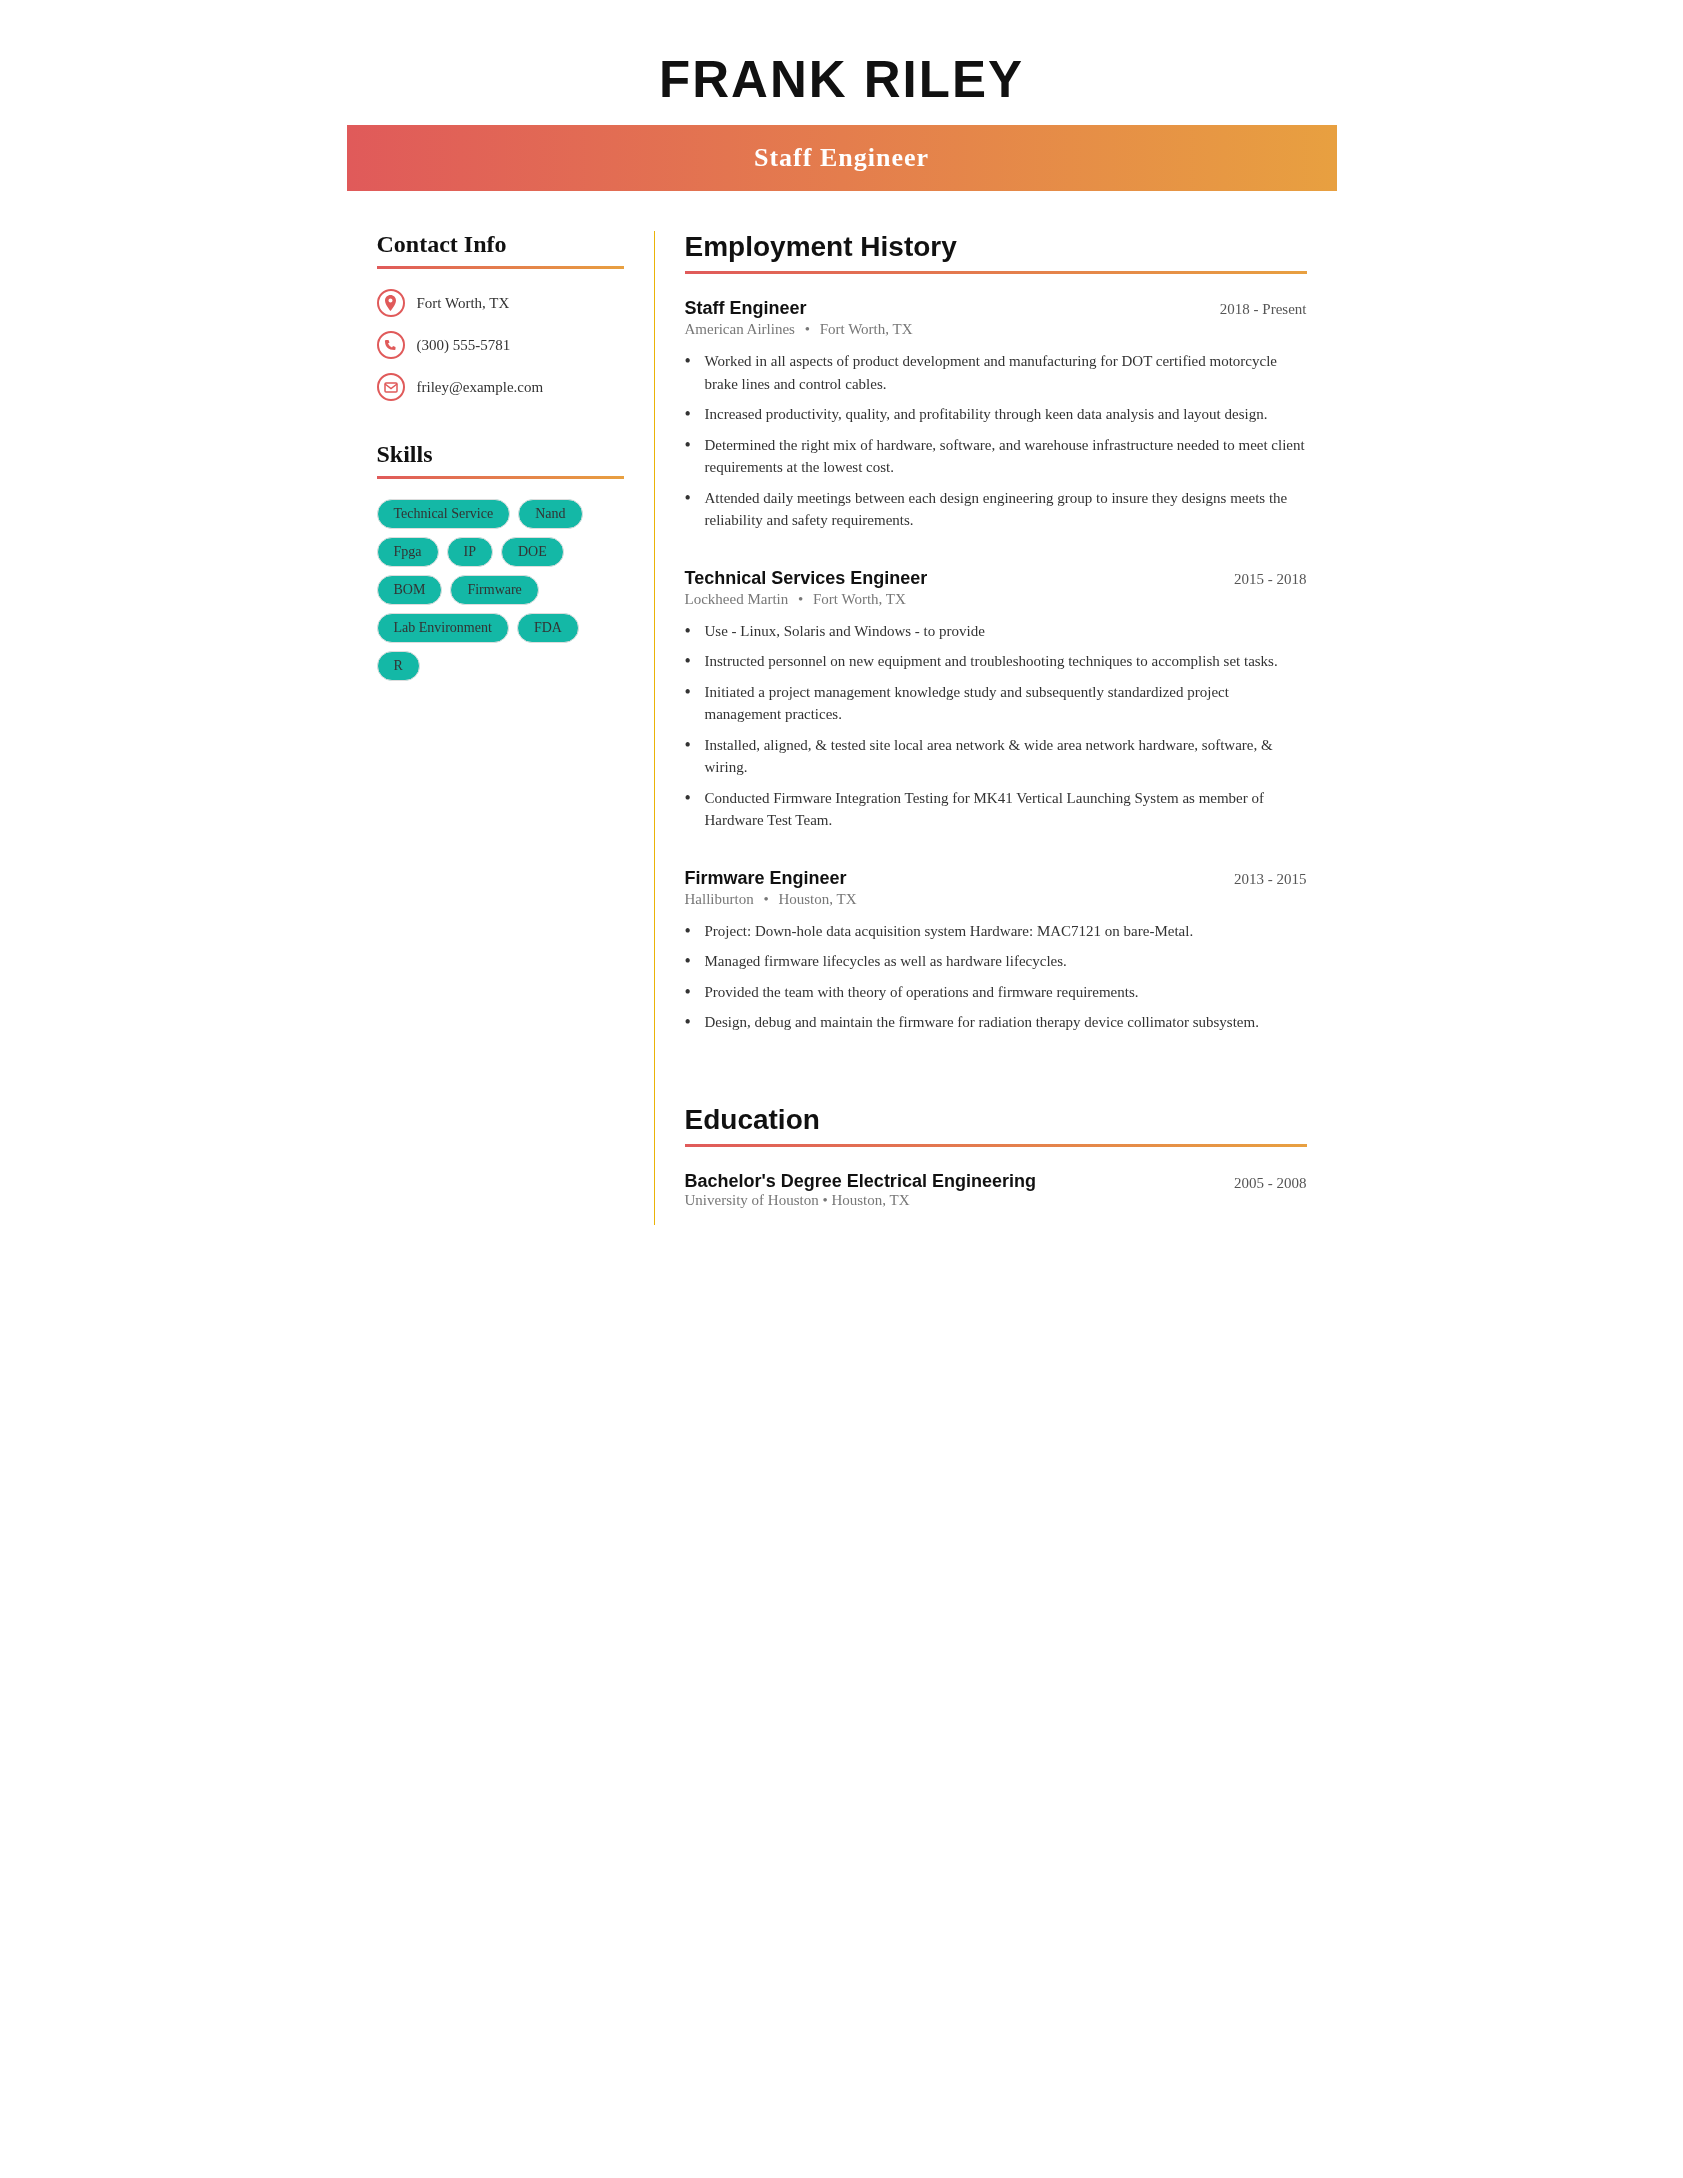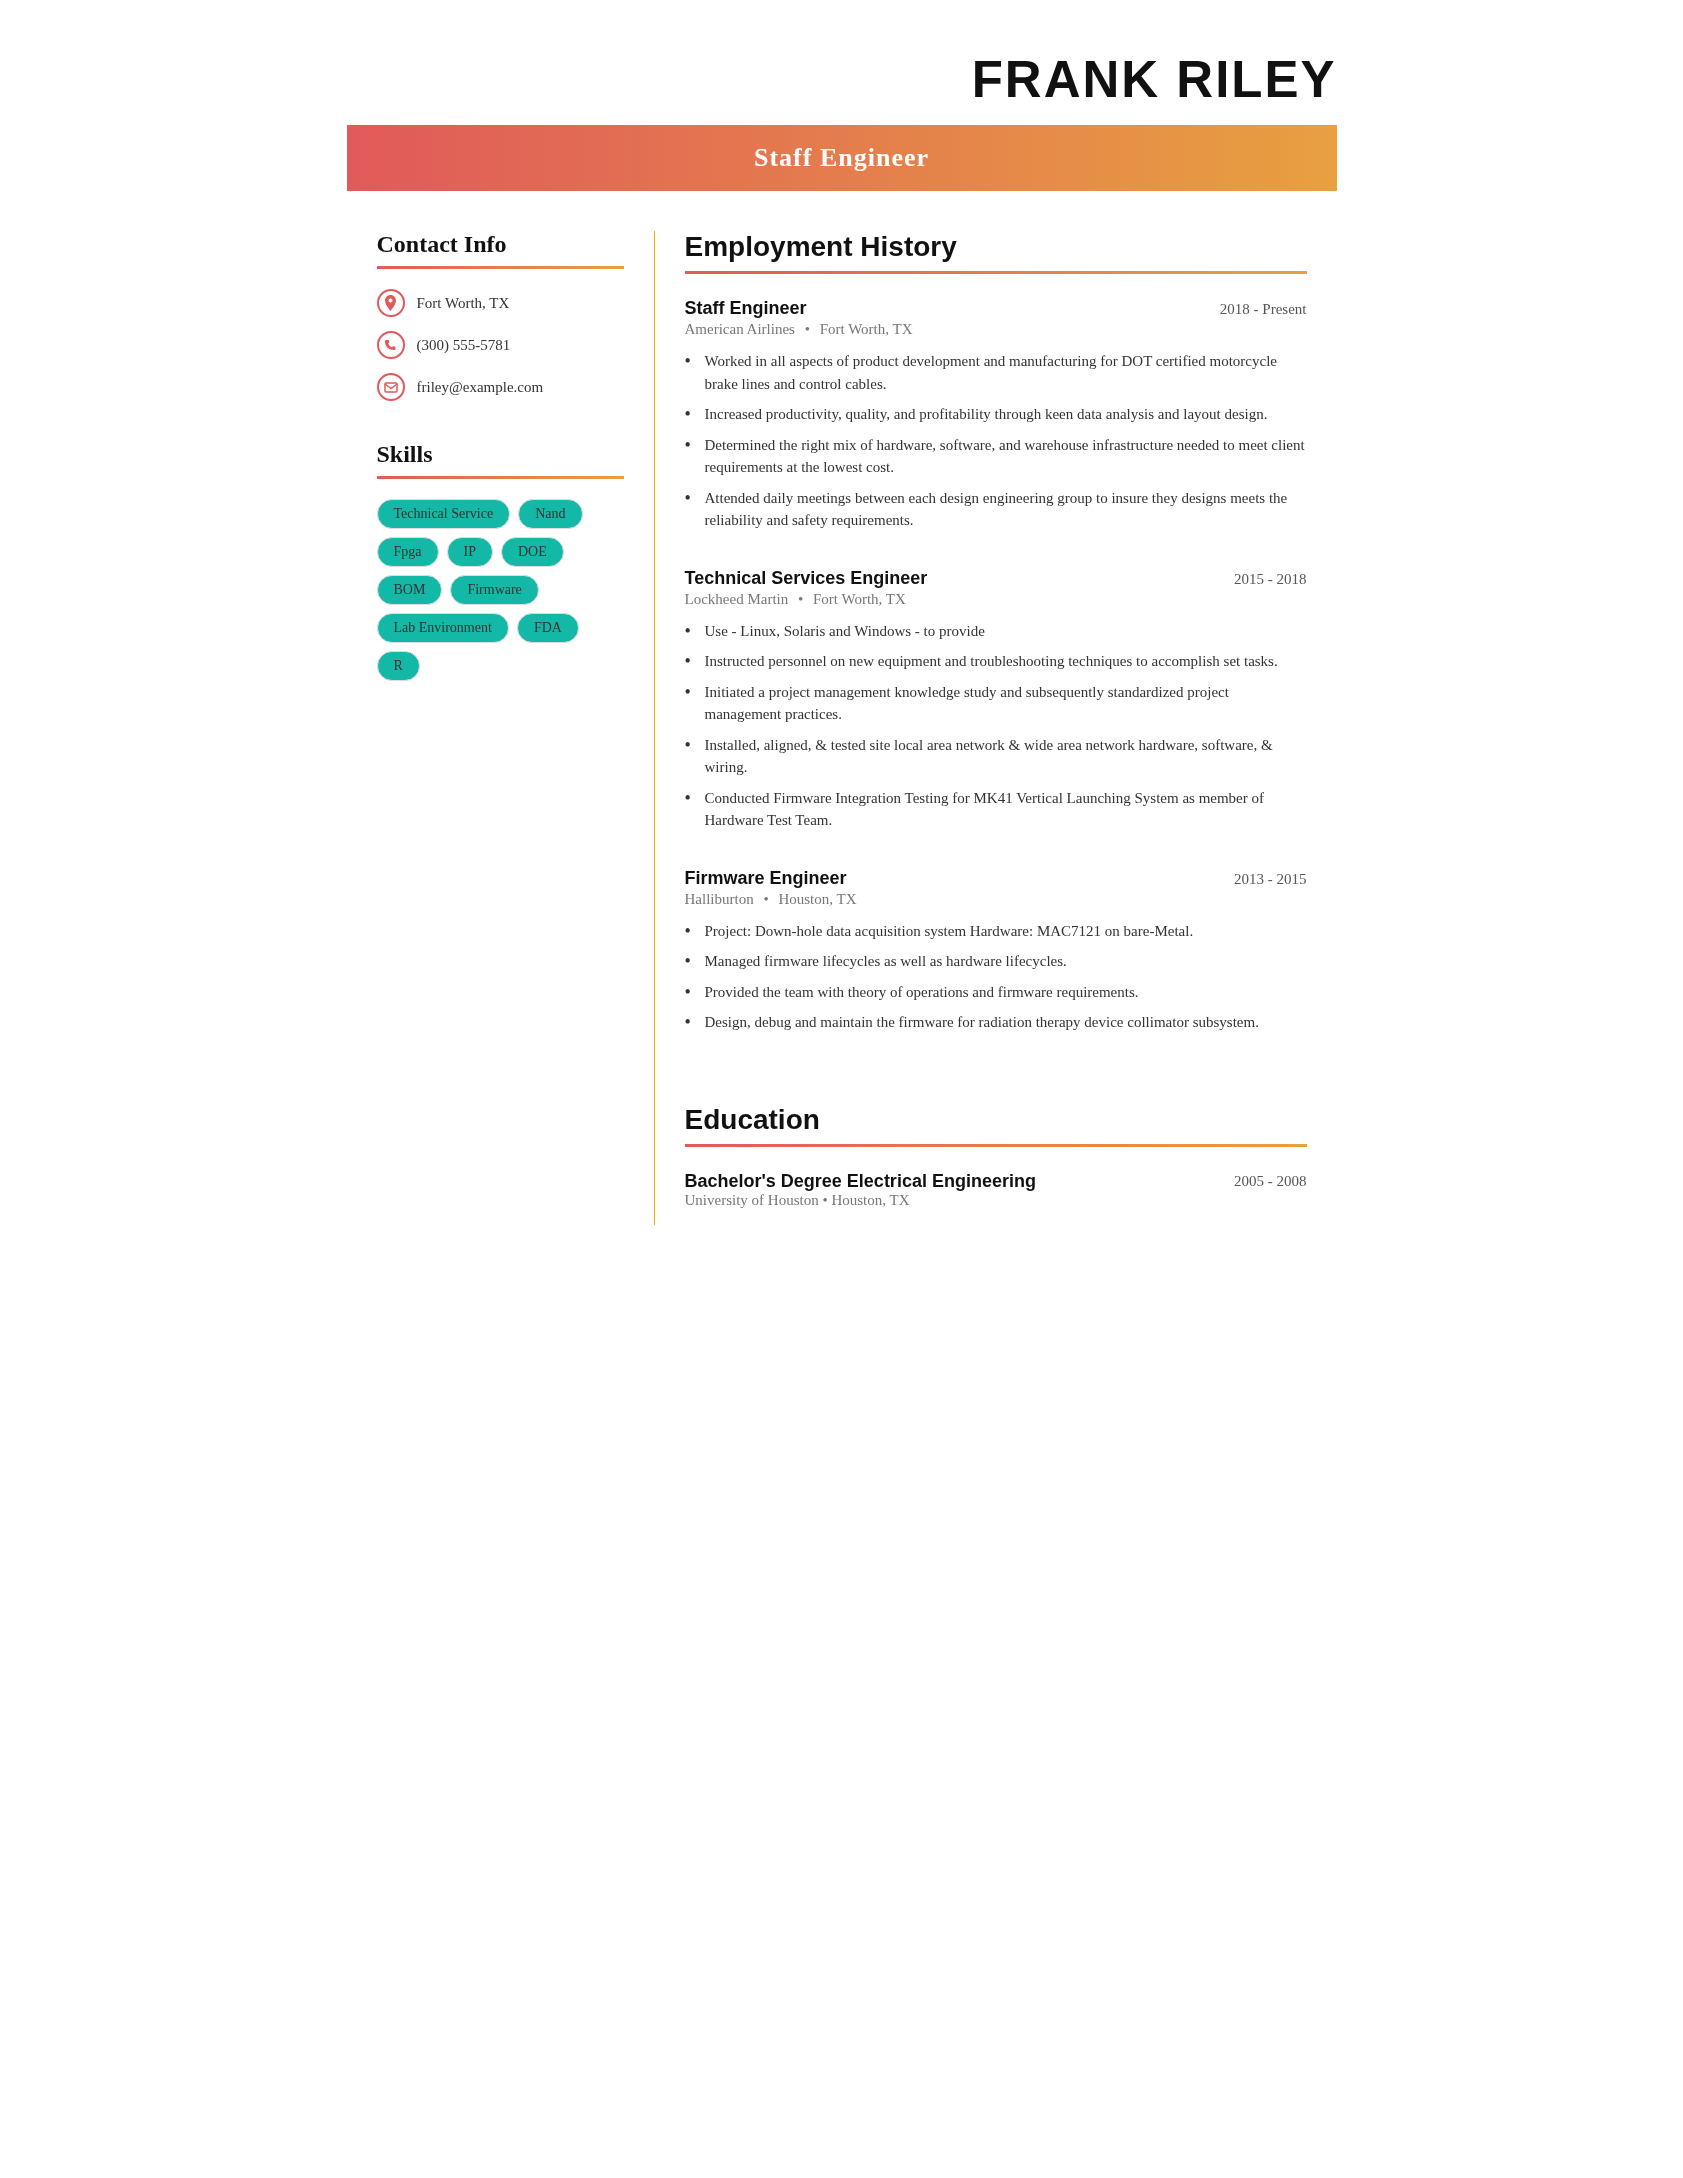--- a/index.html
+++ b/index.html
@@ -9,21 +9,21 @@
       color: #222;
       width: 1683px;
       min-height: 2178px;
     }
     .resume-wrapper {
       max-width: 990px;
       margin: 0 auto;
       padding: 0 0 79px 0;
     }
     .header-name {
-      text-align: right;
+      text-align: center;
       padding: 50px 0 16px 0;
       font-size: 51px;
       font-weight: 900;
       letter-spacing: 2px;
       font-family: 'Arial Black', 'Arial', sans-serif;
       color: #111;
     }
     .header-title-bar {
       background: linear-gradient(to right, #e05a5a, #e8a040);
       text-align: center;
@@ -145,21 +145,21 @@
       color: #333;
       font-size: 18px;
       line-height: 1.3;
     }
     .edu-entry {
       margin-bottom: 16px;
     }
     .edu-header {
       display: flex;
       justify-content: space-between;
-      align-items: center;
+      align-items: flex-end;
       gap: 32px;
     }
     .edu-degree {
       font-size: 18px;
       font-weight: 800;
       color: #111;
       font-family: 'Arial', sans-serif;
     }
     .edu-dates {
       font-size: 15px;

